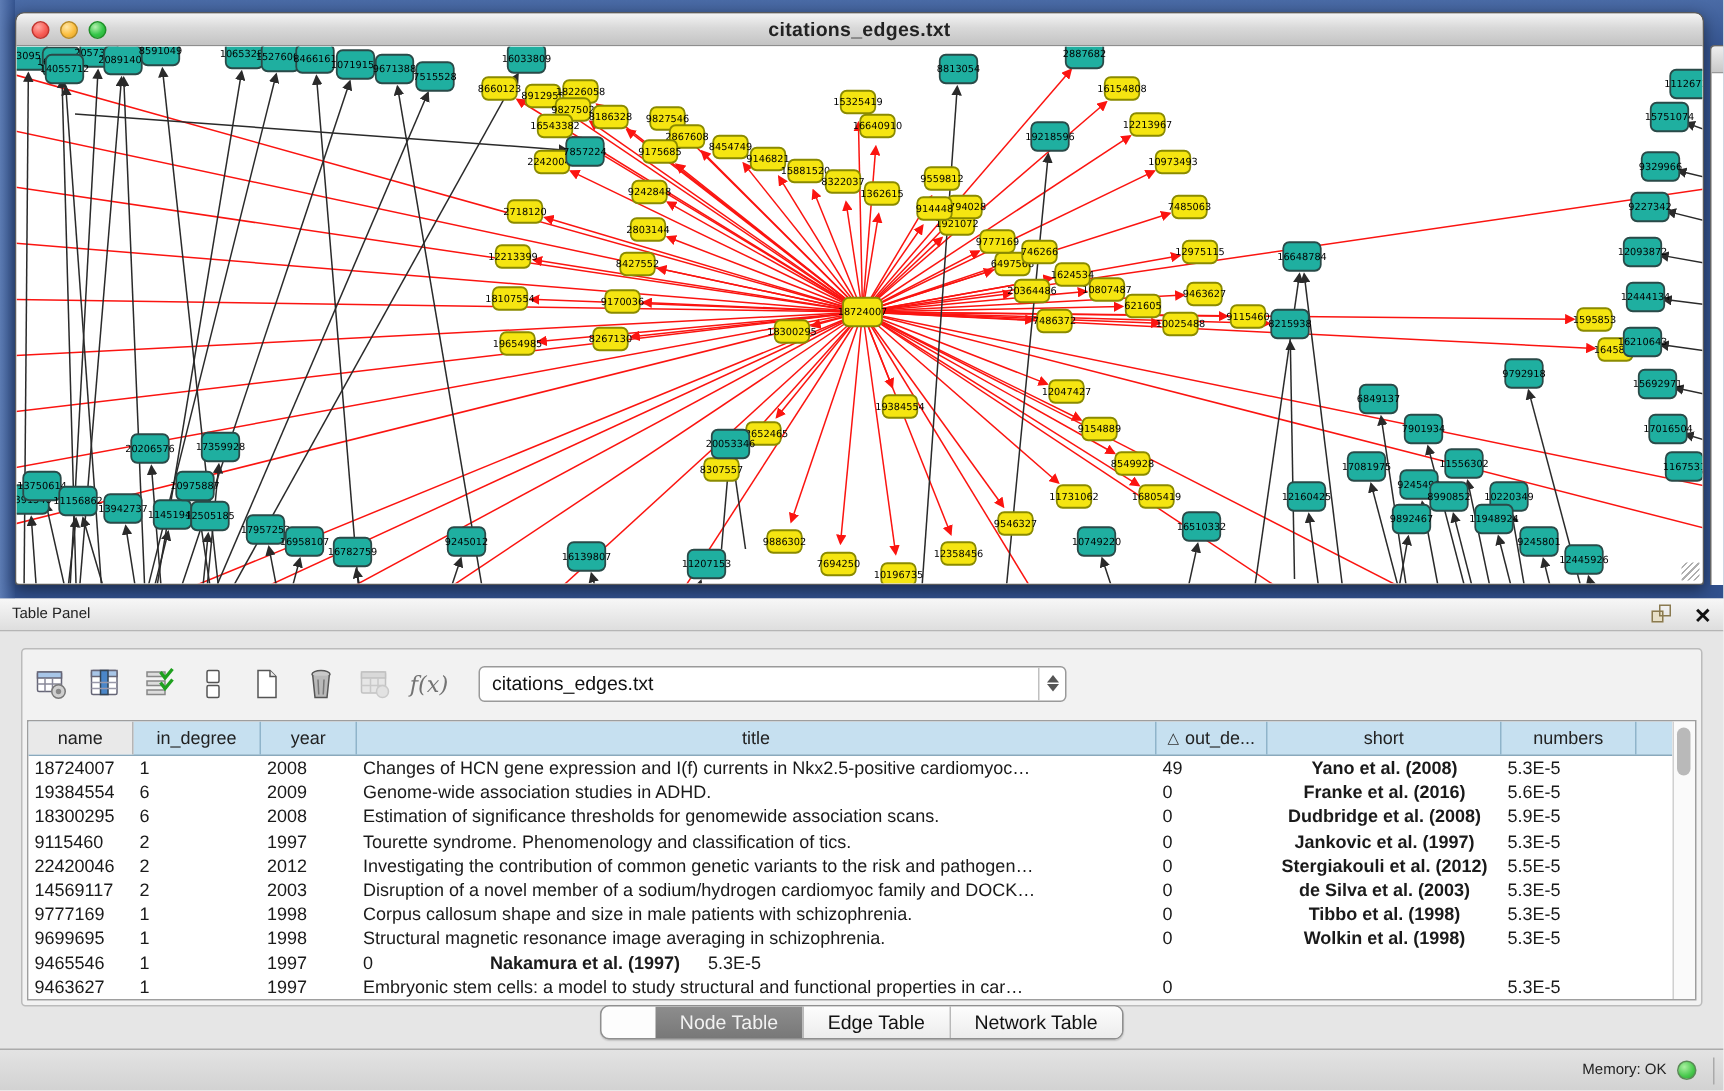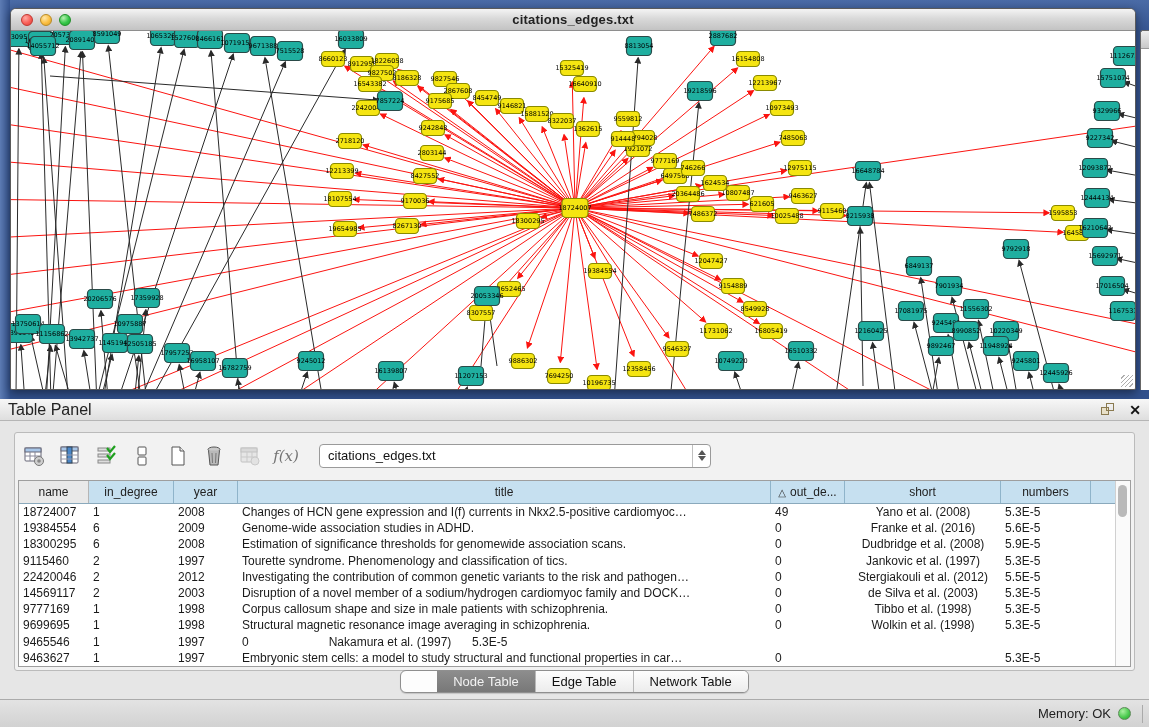--- a/index.html
+++ b/index.html
@@ -32,21 +32,21 @@
 
   
   .sliver-window { position:absolute; right:0; top:30px; width:9px; height:360px;
     background:#fff; border-left:1px solid #666; border-top:1px solid #666; border-radius:3px 0 0 0; }
   .sliver-window .bar { height:18px; background:linear-gradient(180deg,#eee,#c8c8c8); border-bottom:1px solid #999; border-radius:3px 0 0 0; }
 
   
   .panel-header { position:absolute; left:0; top:399px; width:1149px; height:22px;
     background:linear-gradient(180deg,#f7f7f7,#dedede); border-bottom:1px solid #b5b5b5;
     display:flex; align-items:center; padding:0 8px; }
-  .panel-title { font-size:16px; color:#222; }
+  .panel-title { font-size:10px; color:#222; }
   .panel-header .spacer { flex:1; }
   .float-icon { width:14px; height:14px; position:relative; margin-right:14px; cursor:default; }
   .float-icon .sq1 { position:absolute; left:0; top:4px; width:8px; height:8px; border:1.5px solid #8a7a50; background:#e8e0c8; }
   .float-icon .sq2 { position:absolute; left:5px; top:0; width:8px; height:8px; border:1.5px solid #8a7a50; background:transparent; }
   .close-icon { font-size:14px; font-weight:bold; color:#111; line-height:14px; cursor:default; }
 
   .panel-body { position:absolute; left:0; top:421px; width:1149px; height:278px; background:#e6e6e6; }
   .panel-card { position:absolute; left:14px; top:11px; width:1121px; height:239px;
     background:#f2f2f2; border:1px solid #bbb; border-radius:3px; }
 
@@ -67,38 +67,38 @@
   .grid-wrap { position:absolute; left:3px; right:3px; top:47px; bottom:3px; background:#fff; border:1px solid #9e9e9e; display:flex; }
   .grid { flex:1; overflow:hidden; }
   .grid-header { display:flex; height:23px; background:#c6e0f0; border-bottom:1px solid #8aa9bc; }
   .gh-cell { font-size:12px; color:#222; display:flex; align-items:center; justify-content:center;
     border-right:1px solid #8fb4ca; height:100%; gap:4px; white-space:nowrap; overflow:hidden; }
   .gh-cell.gray { background:#e9e9e9; border-right:1px solid #b5b5b5; }
   .sort-tri { font-size:10px; color:#333; }
   .grid-rows { background:#fff; }
   .g-row { display:flex; height:16.2px; }
   .g-cell { font-size:12px; color:#1a1a1a; line-height:16px; padding:0 4px; white-space:nowrap; overflow:hidden; }
-  .g-cell.center { text-align:center; }
+  .g-cell.center { text-align:center;font-weight:bold; }
   .vscroll { width:15px; background:#fafafa; border-left:1px solid #d0d0d0; position:relative; }
   .vthumb { position:absolute; left:2px; top:4px; width:9px; height:32px; border-radius:5px; background:#b9b9b9; }
 
   
   .tabs { position:absolute; left:0; right:0; bottom:6px; display:flex; justify-content:center; }
   .seg { display:flex; border:1px solid #8f8f8f; border-radius:6px; overflow:hidden; background:#fdfdfd;
     box-shadow:0 1px 1px rgba(0,0,0,.15);padding-left:36px; }
   .seg-tab { font-size:13px; padding:3px 16px; color:#111; background:linear-gradient(180deg,#fdfdfd,#ececec);
     border-right:1px solid #b9b9b9; cursor:default; }
   .seg-tab:last-child { border-right:none; }
   .seg-tab.selected { background:linear-gradient(180deg,#8d8d8d,#787878); color:#f2f2f2; }
 
   
   .status-bar { position:absolute; left:0; top:699px; width:1149px; height:28px;
     background:linear-gradient(180deg,#e3e3e3,#d2d2d2); border-top:1px solid #ababab;
     display:flex; align-items:center; justify-content:flex-end; padding-right:6px; gap:7px; }
-  .mem-label { font-size:13px; color:#222;text-align:center; }
+  .mem-label { font-size:10px; color:#222;text-align:center; }
   .mem-dot { width:13px; height:13px; border-radius:50%;
     background:radial-gradient(circle at 35% 30%, #a9f0a0, #46c84b 60%, #2d9e34); border:1px solid #5a8b56; }
   .status-divider { width:1px; height:18px; background:#aaa; margin-left:4px; }
 </style>
 </head>
 <body>
 
 <div class="network-area">
   <div class="net-window">
     <div class="net-titlebar">

